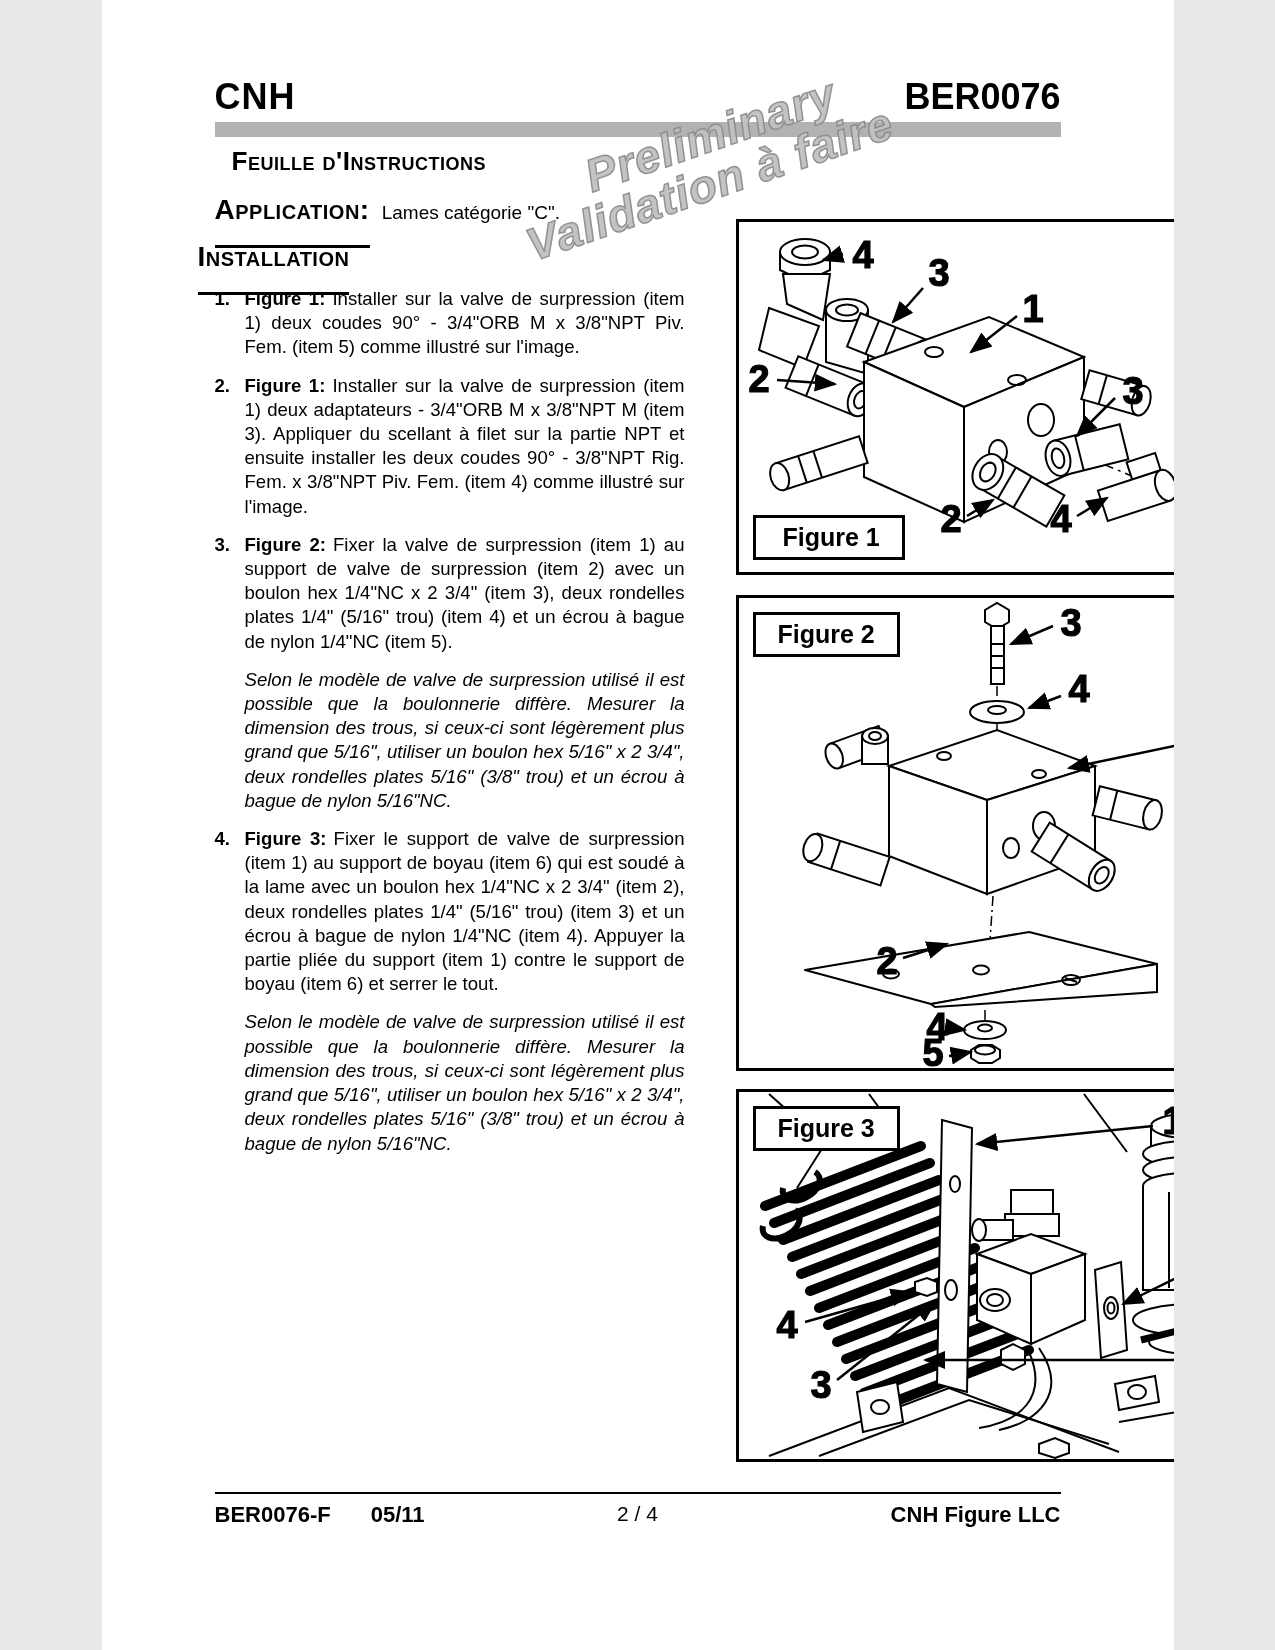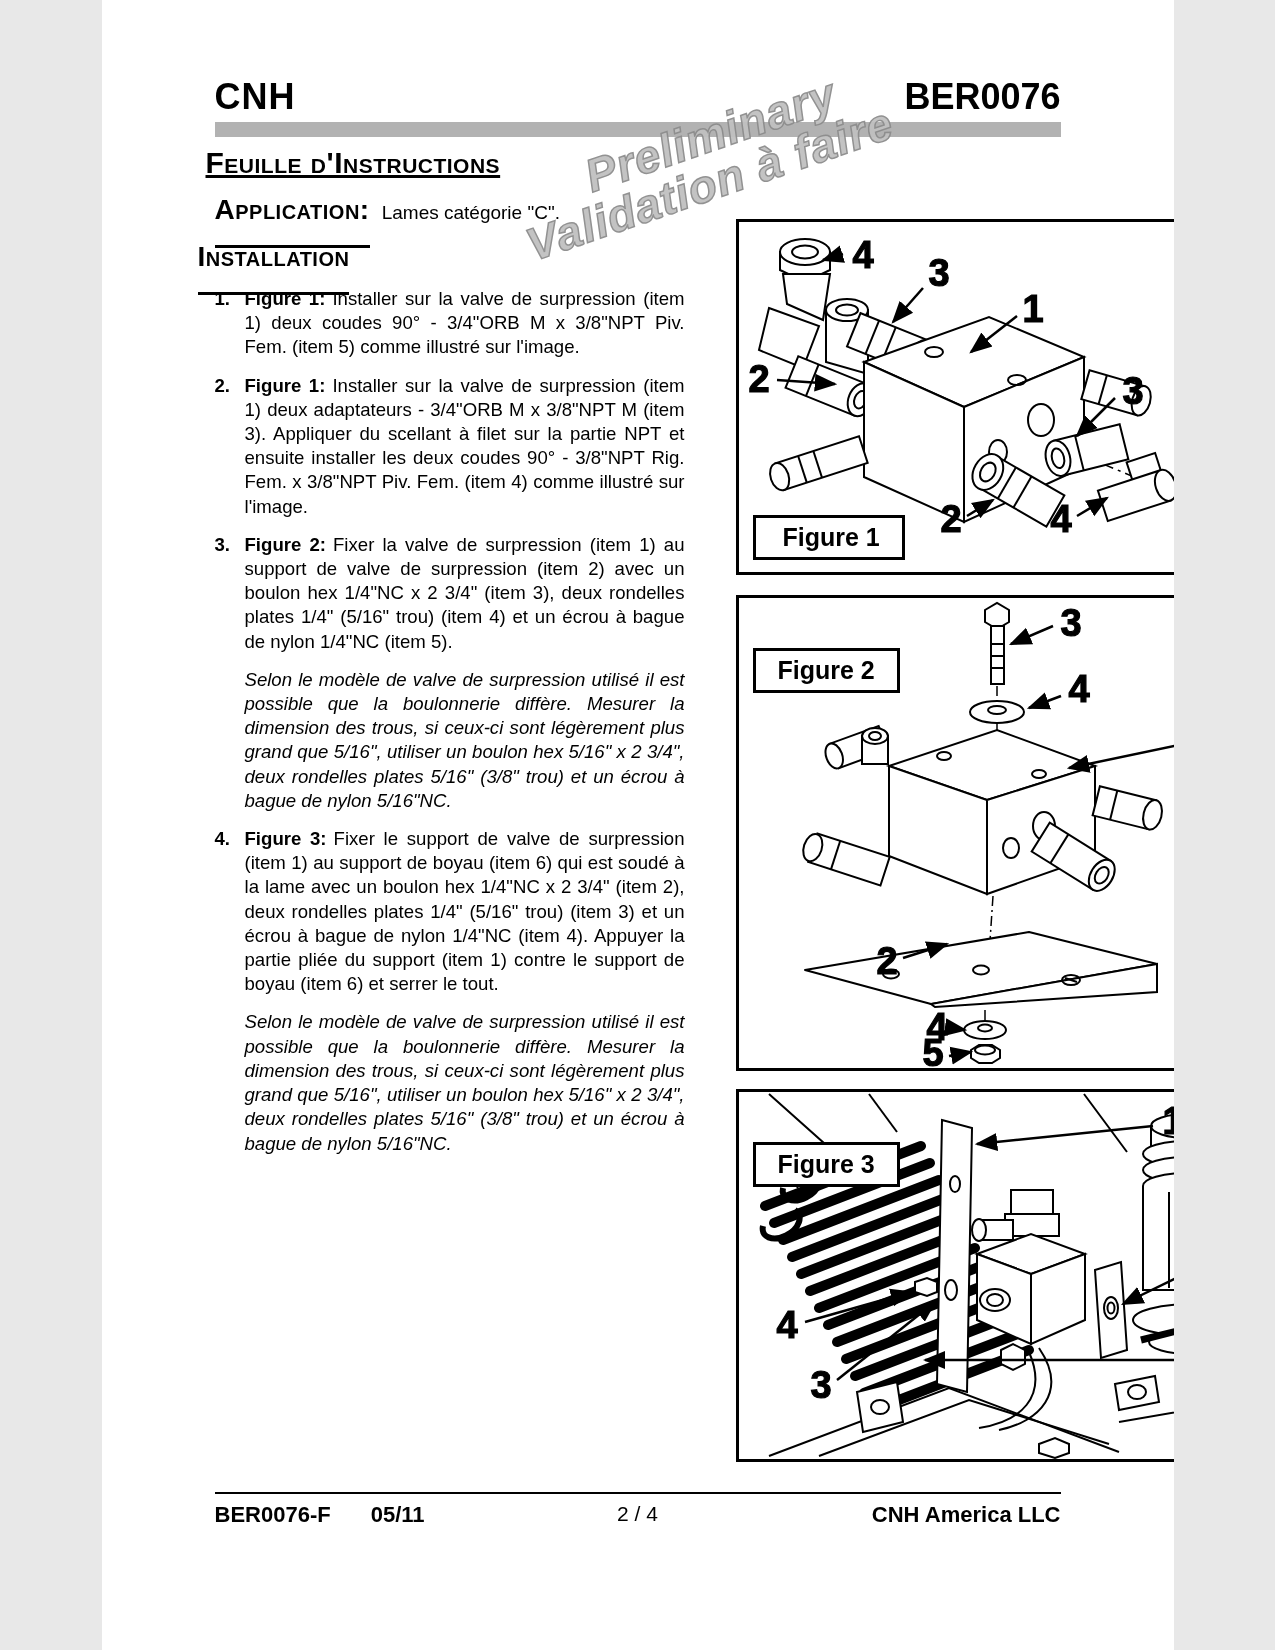--- a/index.html
+++ b/index.html
@@ -5,21 +5,21 @@
   html,body{margin:0;padding:0;background:#e8e8e8;}
   .page{
     position:relative;width:1072px;height:1650px;background:#ffffff;
     font-family:"Liberation Sans",sans-serif;color:#000;overflow:hidden;
     margin:0 auto;
   }
   
   .brand{position:absolute;left:113px;top:76px;font-size:36px;font-weight:bold;letter-spacing:1px;}
   .docnum{position:absolute;right:113px;top:76px;font-size:36px;font-weight:bold;}
   .gray-rule{position:absolute;left:113px;right:113px;top:122px;height:15px;background:#b2b2b2;}
-  .left-title{position:absolute;left:104px;top:146px;font-size:30px;font-weight:bold;font-variant:small-caps;letter-spacing:.5px;text-decoration:underline;}
+  .left-title{position:absolute;left:130px;top:146px;font-size:26px;font-weight:bold;font-variant:small-caps;letter-spacing:.5px;}
   .right-title{position:absolute;right:113px;top:137px;font-size:33px;font-weight:bold;font-variant:small-caps;letter-spacing:.5px;}
   
   .watermark{
     position:absolute;left:408px;top:112px;z-index:6;transform:rotate(-19deg);
     font-style:italic;font-weight:bold;white-space:nowrap;pointer-events:none;
     color:#c0c0c0;-webkit-text-stroke:1.5px #8d8d8d;letter-spacing:1px;opacity:.95;
   }
   .wm-line1{font-size:46px;margin-left:78px;}
   .wm-line2{font-size:46px;margin-top:-8px;}
   
@@ -34,21 +34,21 @@
   .step-num{width:30px;flex:none;font-weight:bold;}
   .step-body{flex:1;text-align:justify;}
   .step-body b{margin-right:7px;}
   .step-note{margin:14px 0 14px 30px;font-style:italic;text-align:justify;}
   
   .figbox{position:absolute;left:634px;width:521px;border:3px solid #000;background:#fff;box-sizing:border-box;z-index:2;}
   .figbox svg{display:block;}
   .fig-caption{position:absolute;border:3px solid #000;background:#fff;
     font-size:25px;font-weight:bold;padding:5px 22px;z-index:4;white-space:nowrap;}
   .cap-bl{left:14px;bottom:12px;padding-left:27px;}
-  .cap-tl{left:14px;top:14px;margin-top:36px;}
+  .cap-tl{left:14px;top:14px;}
   .draw{stroke:#000;fill:none;stroke-width:2;}
   .fillw{fill:#fff;}
   .callout{font-size:38px;font-weight:bold;fill:#000;stroke:#000;stroke-width:1.2px;
     font-family:"Liberation Sans",sans-serif;}
   .leader{stroke:#000;stroke-width:2.5;fill:none;}
   
   .footer-rule{position:absolute;left:113px;right:113px;top:1492px;border-top:2px solid #000;}
   .footer{position:absolute;left:113px;right:113px;top:1502px;font-size:22px;}
   .f-left{position:absolute;left:0;font-weight:bold;}
   .f-left .f-date{margin-left:40px;}
@@ -375,16 +375,16 @@
     </svg>
     <div class="fig-caption cap-tl">Figure 3</div>
   </div>
 
   <div class="footer-rule"></div>
   <div class="footer">
     <div class="f-left">
       <span>BER0076-F</span><span class="f-date">05/11</span>
     </div>
     <div class="f-center">2 / 4</div>
-    <div class="f-right">CNH America LLC</div>
+    <div class="f-right">CNH Figure LLC</div>
   </div>
 
 </div>
 
 </body></html>

